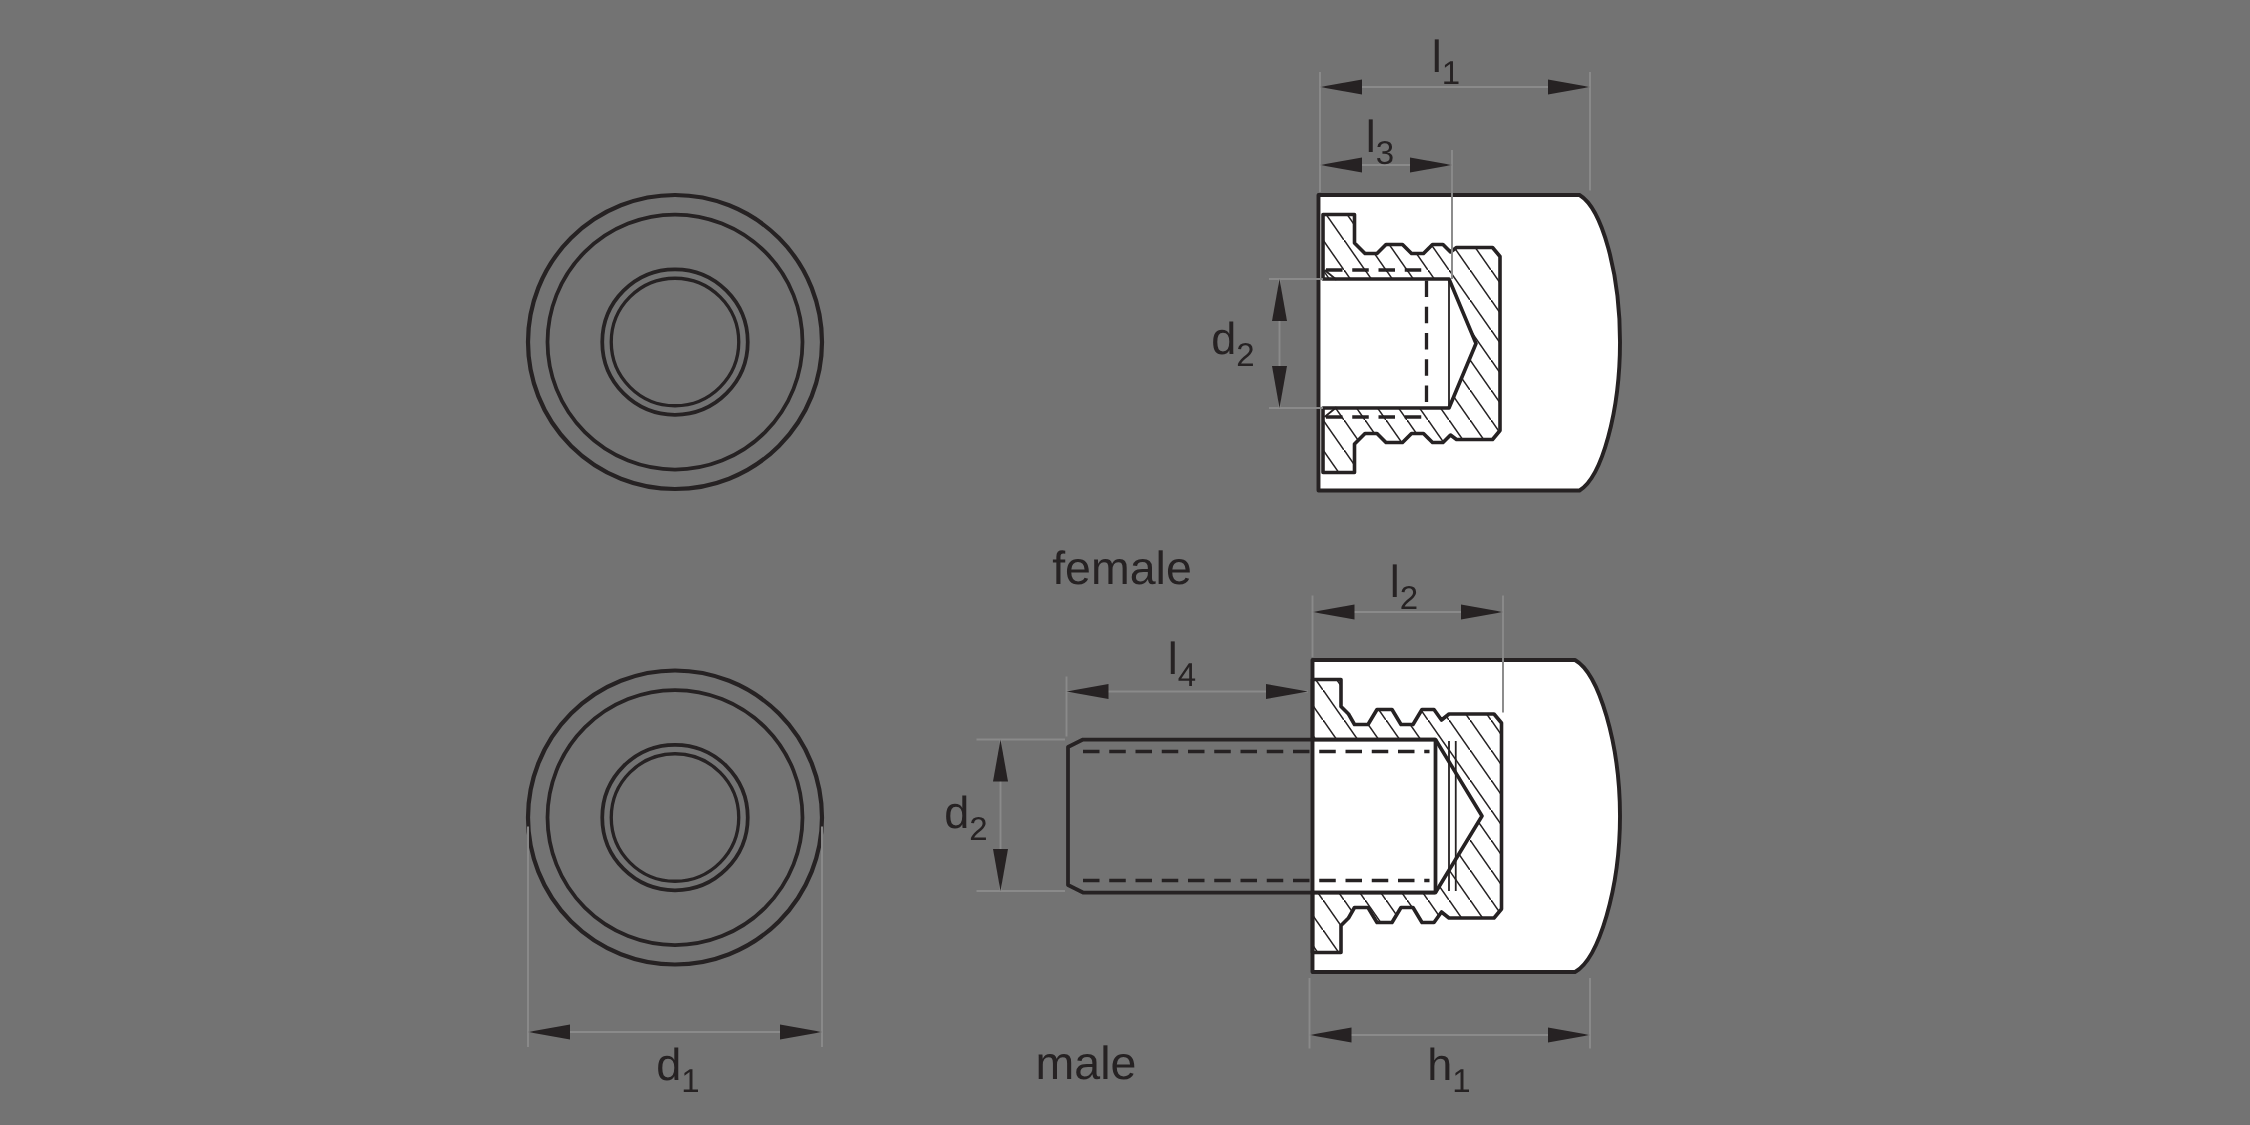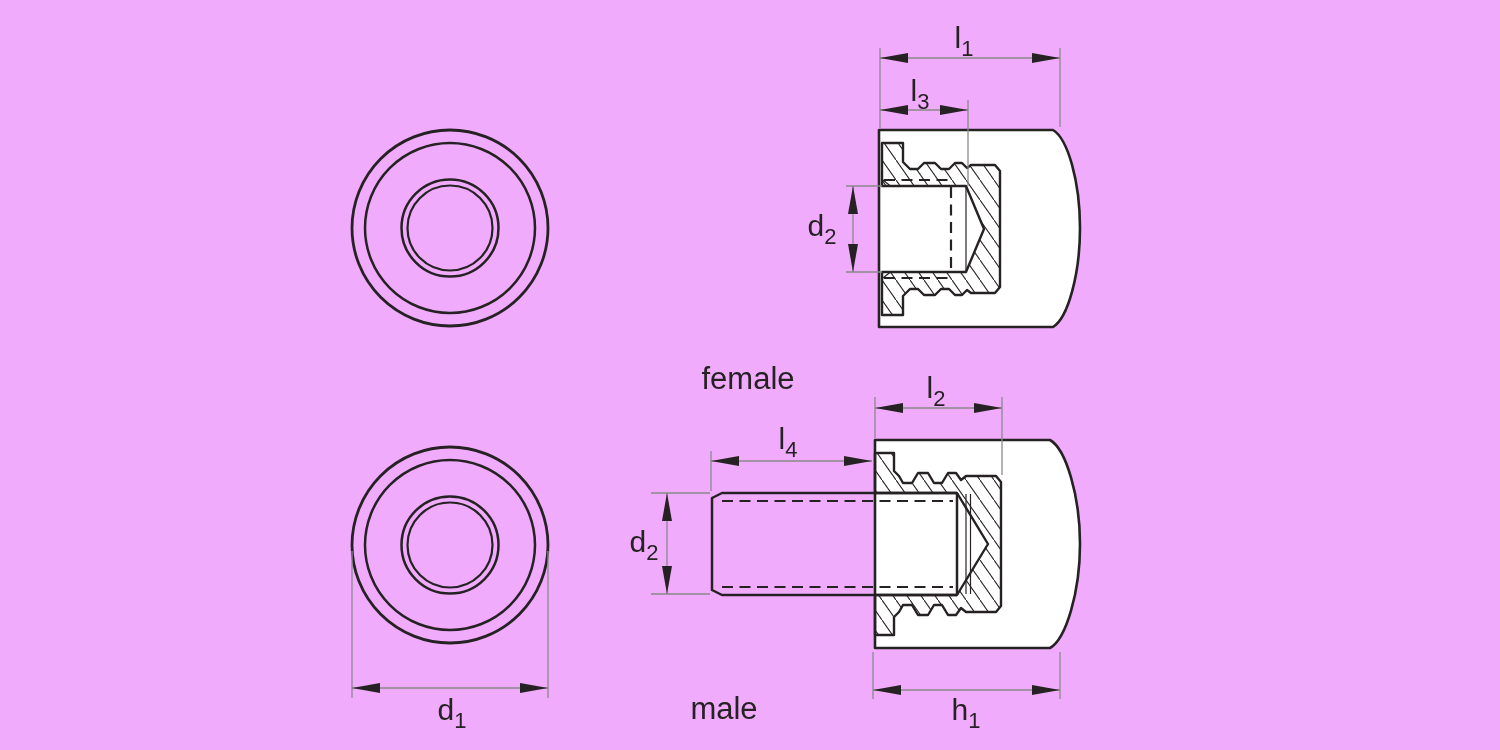--- a/index.html
+++ b/index.html
@@ -1,16 +1,16 @@
 <!DOCTYPE html>
 <html><head>
 <meta charset="utf-8">
 <style>
   html,body{margin:0;padding:0;background:#ffffff;}
-  .stage{position:relative;width:1500px;height:750px;background:#f0abfc;overflow:hidden;}
+  .stage{position:relative;width:1500px;height:750px;background:#737373;overflow:hidden;}
   svg{position:absolute;left:0;top:0;}
   .blk{fill:#ffffff;stroke:#262223;stroke-width:2.6;stroke-linejoin:round;}
   .ins{stroke:#262223;stroke-width:2.4;stroke-linejoin:round;}
   .ol{fill:none;stroke:#262223;stroke-width:2.5;stroke-linejoin:round;}
   .thin{fill:none;stroke:#262223;stroke-width:1.2;}
   .dash{fill:none;stroke:#262223;stroke-width:2.2;stroke-dasharray:11 6.5;}
   .dim{fill:none;stroke:#8a8a8a;stroke-width:1.3;}
   .ah{fill:#262223;stroke:none;}
   .circ{fill:none;stroke:#262223;}
   .dim-label{font-family:"Liberation Sans",sans-serif;font-size:30px;fill:#262223;text-anchor:middle;}

